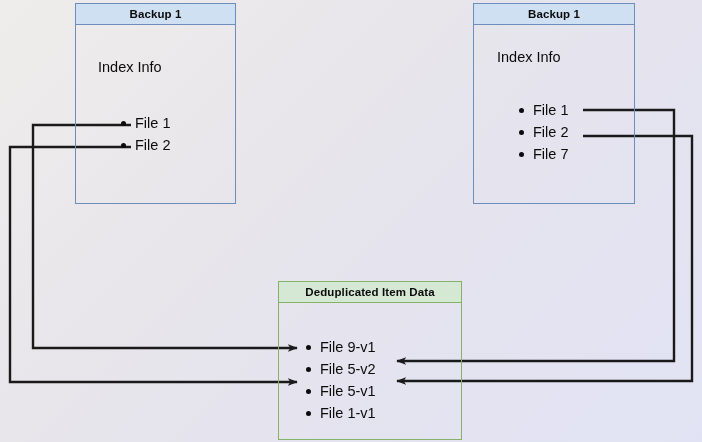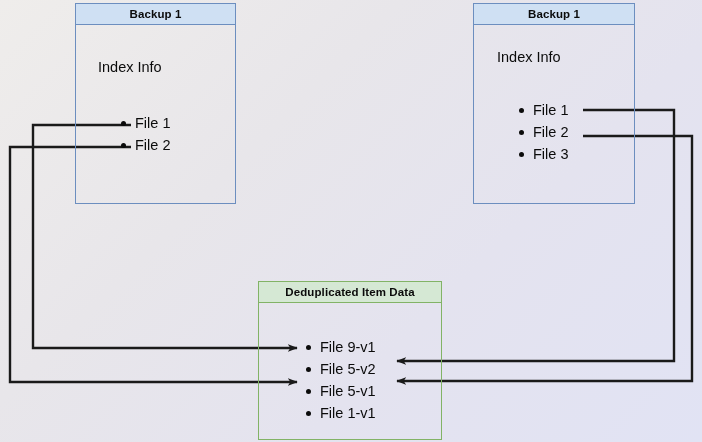--- a/index.html
+++ b/index.html
@@ -49,20 +49,21 @@
     background: #cfe0f3;
     border-bottom: 1px solid #6c8ebf;
     letter-spacing: 0.1px;
   }
   .node .node-body {
     position: relative;
     height: calc(100% - 21px);
   }
   .node.green {
     border-color: #82b366;
+    margin-left: 20px;
   }
   .node.green .node-header {
     background: #d5e8d4;
     border-bottom-color: #82b366;
   }
 
   .section-label {
     position: absolute;
     font-size: 14.5px;
     color: #0b0b0b;
@@ -153,21 +154,21 @@
   </div>
   <div id="backup2-index" class="section-label">Index Info</div>
   <ul id="backup2-files" class="file-list">
     <li>
       <span>File 1</span>
     </li>
     <li>
       <span>File 2</span>
     </li>
     <li>
-      <span>File 3</span>
+      <span>File 7</span>
     </li>
   </ul>
 
   <div id="dedup" class="node green">
     <div class="node-header">Deduplicated Item Data</div>
     <div class="node-body"></div>
   </div>
   <ul id="dedup-files" class="file-list">
     <li>
       <span>File 9-v1</span>

